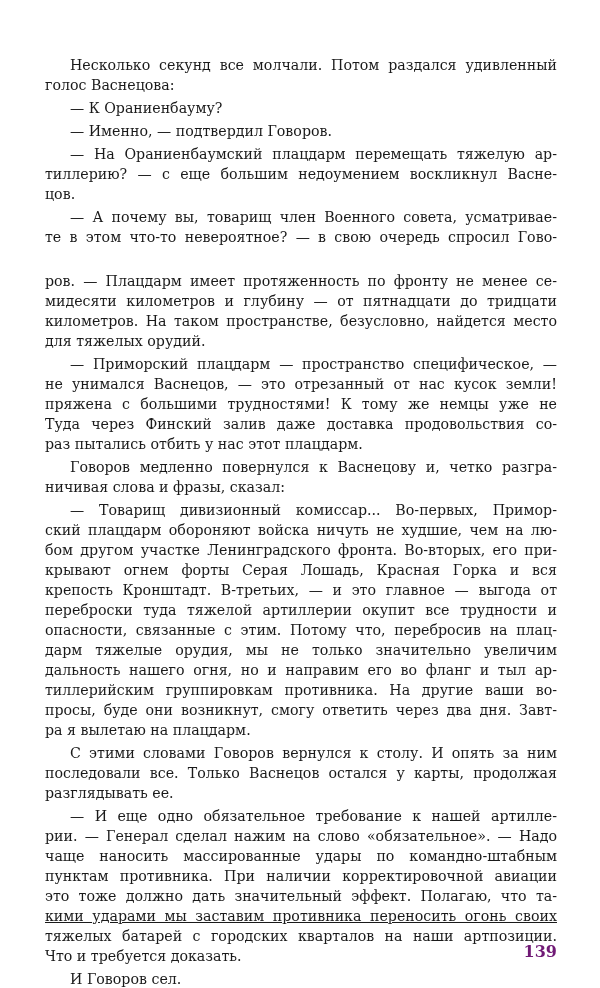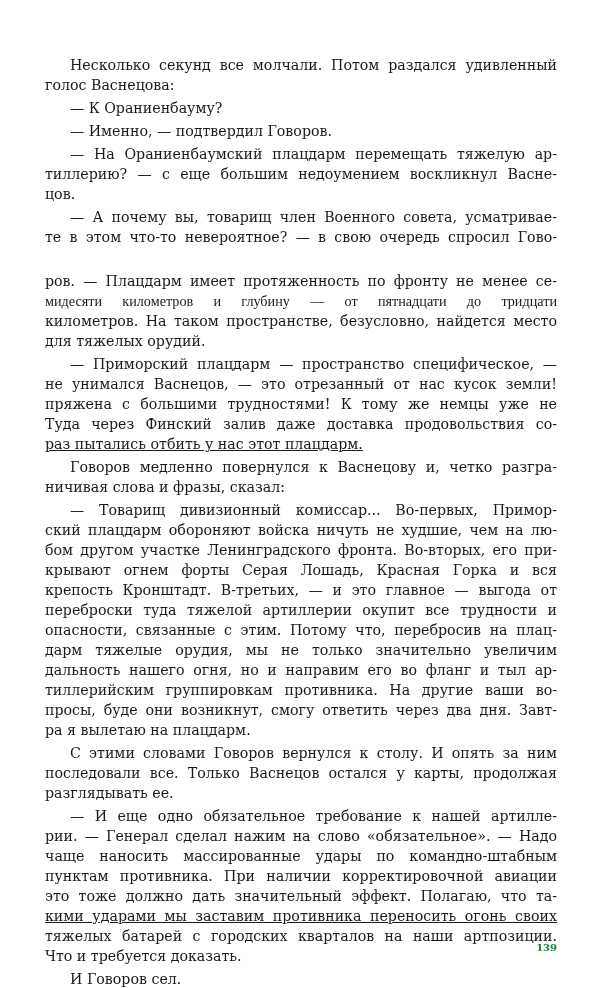--- a/index.html
+++ b/index.html
@@ -4,21 +4,21 @@
 <style>
   html,body{margin:0;padding:0;background:#ffffff;}
   body{width:600px;height:988px;position:relative;overflow:hidden;}
   .page{position:absolute;left:45px;top:55px;width:512px;
     font-family:"DejaVu Serif","Liberation Serif",serif;font-size:14.2px;color:#1a1a1a;}
   .para{margin:0 0 3px 0;}
   .line{display:block;height:20px;line-height:20px;white-space:nowrap;text-align:justify;text-align-last:justify;overflow:visible;}
   .line.last{text-align-last:left;}
   .line.indent{padding-left:25px;}
   .pagenum{position:absolute;left:500px;top:942px;width:57px;text-align:right;
-    font-family:"DejaVu Serif","Liberation Serif",serif;font-size:10px;font-weight:bold;color:#15803d;}
+    font-family:"DejaVu Serif","Liberation Serif",serif;font-size:16px;font-weight:bold;color:#701a75;}
 </style>
 </head>
 <body>
 
 <div class="page" id="page">
     <div class="para">
       <span class="line indent" style="display: block;">Несколько секунд все молчали. Потом раздался удивленный</span>
       <span class="line last" style="display: block;">голос Васнецова:</span>
     </div>
     <div class="para">
@@ -29,30 +29,30 @@
     </div>
     <div class="para">
       <span class="line indent" style="display: block;">— На Ораниенбаумский плацдарм перемещать тяжелую ар-</span>
       <span class="line" style="display: block;">тиллерию? — с еще большим недоумением воскликнул Васне-</span>
       <span class="line last" style="display: block;">цов.</span>
     </div>
     <div class="para">
       <span class="line indent" style="display: block;">— А почему вы, товарищ член Военного совета, усматривае-</span>
       <span class="line" style="display: block;">те в этом что-то невероятное? — в свою очередь спросил Гово-</span>
       <span class="line" style="display: block; margin-top: 24px;">ров. — Плацдарм имеет протяженность по фронту не менее се-</span>
-      <span class="line" style="display: block; font-family: Liberation Serif, serif;">мидесяти километров и глубину — от пятнадцати до тридцати</span>
+      <span class="line" style="display: block;">мидесяти километров и глубину — от пятнадцати до тридцати</span>
       <span class="line" style="display: block;">километров. На таком пространстве, безусловно, найдется место</span>
       <span class="line last" style="display: block;">для тяжелых орудий.</span>
     </div>
     <div class="para">
       <span class="line indent" style="display: block;">— Приморский плацдарм — пространство специфическое, —</span>
       <span class="line" style="display: block;">не унимался Васнецов, — это отрезанный от нас кусок земли!</span>
       <span class="line" style="display: block;">пряжена с большими трудностями! К тому же немцы уже не</span>
       <span class="line" style="display: block;">Туда через Финский залив даже доставка продовольствия со-</span>
-      <span class="line last" style="display: block; text-decoration: underline;">раз пытались отбить у нас этот плацдарм.</span>
+      <span class="line last" style="display: block;">раз пытались отбить у нас этот плацдарм.</span>
     </div>
     <div class="para">
       <span class="line indent" style="display: block;">Говоров медленно повернулся к Васнецову и, четко разгра-</span>
       <span class="line last" style="display: block;">ничивая слова и фразы, сказал:</span>
     </div>
     <div class="para">
       <span class="line indent" style="display: block;">— Товарищ дивизионный комиссар... Во-первых, Примор-</span>
       <span class="line" style="display: block;">ский плацдарм обороняют войска ничуть не худшие, чем на лю-</span>
       <span class="line" style="display: block;">бом другом участке Ленинградского фронта. Во-вторых, его при-</span>
       <span class="line" style="display: block;">крывают огнем форты Серая Лошадь, Красная Горка и вся</span>

